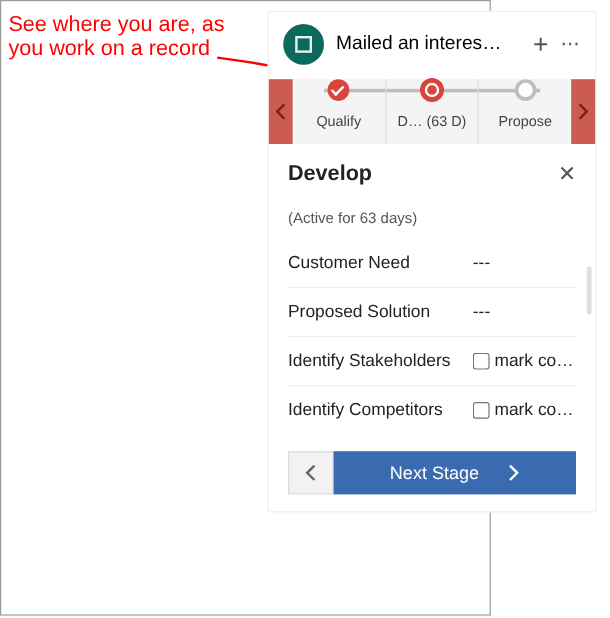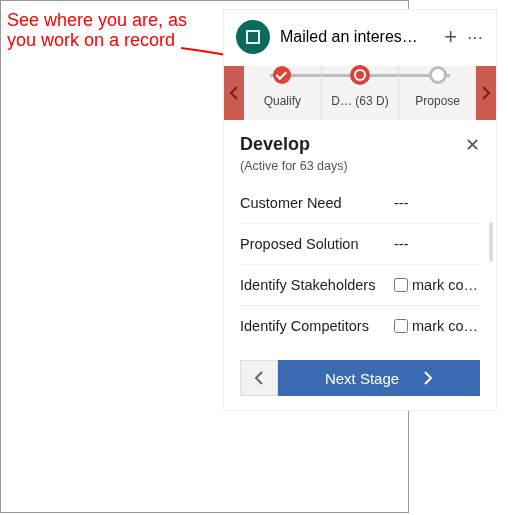--- a/index.html
+++ b/index.html
@@ -156,21 +156,21 @@
   
   .flyout {
     position: relative;
     padding: 14px 16px 14px 16px;
   }
   .flyhdr {
     display: flex; justify-content: space-between;
     align-items: flex-start;
   }
   .flyhdr h2 { font-size: 18px; font-weight: 600; color: #222; }
-  .flyhdr .sub { font-size: 12.5px; color: #555; margin-top:4px; }
+  .flyhdr .sub { font-size: 12.5px; color: #555; margin-top:20px; }
   .close { font-size: 18px; color:#555; cursor:pointer; }
   .fields { margin-top: 18px; }
   .field-row {
     display: flex;
     align-items: flex-start;
     padding: 12px 0;
     border-bottom: 1px solid #eee;
     gap: 8px;
   }
   .field-row:first-child { padding-top: 4px;}

